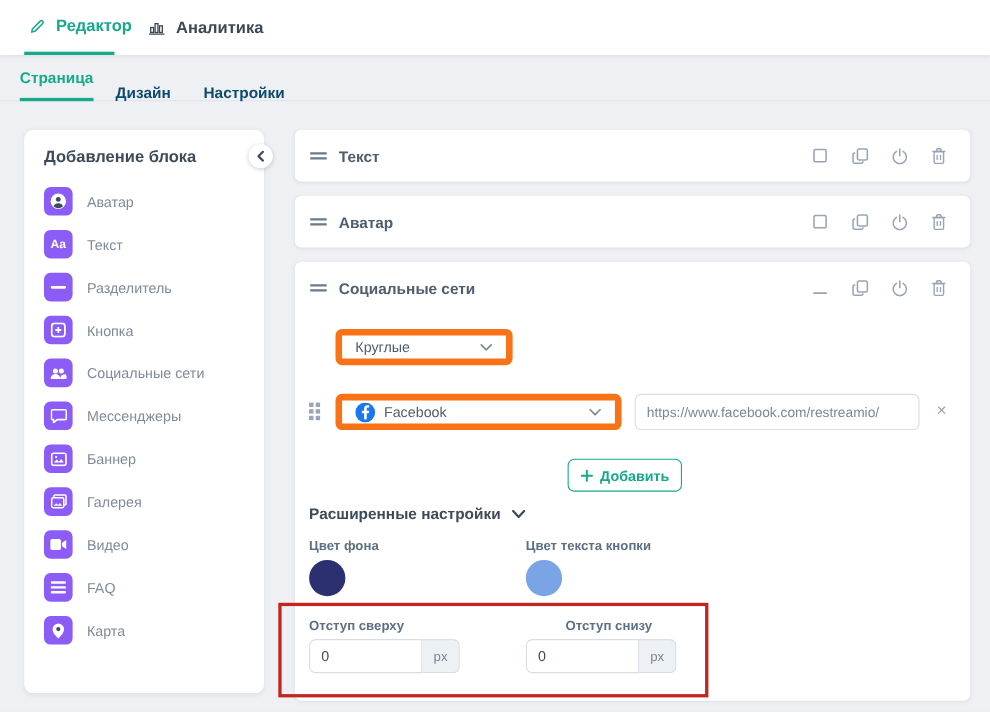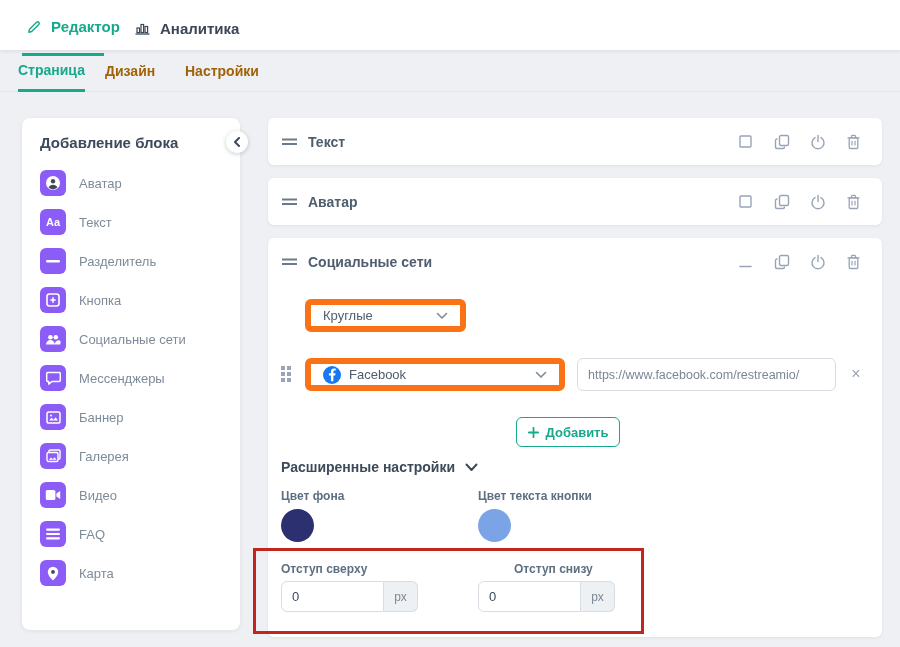--- a/index.html
+++ b/index.html
@@ -9,38 +9,38 @@
     background:#eef0f3; overflow:hidden;
     font-family:"Liberation Sans", sans-serif;
   }
   
   .topbar {
     position:absolute; left:0; top:0; width:900px; height:50px;
     background:#ffffff; box-shadow:0 1px 4px rgba(40,50,60,.10);
     z-index:5;
   }
   .topbar-tab {
-    position:absolute; top:0; height:56px; display:flex; align-items:center; gap:9px;
+    position:absolute; top:0; height:50px; display:flex; align-items:center; gap:9px;
     font-size:15px; font-weight:bold; cursor:pointer; padding:0 4px;
   }
   .topbar-tab.active { color:#16a98c; border-bottom:3px solid #16a98c; }
   .topbar-tab.inactive { color:#3b4754; }
   .tab-editor { left:22px; width:82px; }
   .tab-analytics { left:130px; }
   
   .subtabs {
     position:absolute; left:0; top:50px; width:900px; height:42px;
     border-bottom:1px solid #e2e5e9;
   }
   .subtab {
     position:absolute; top:0; height:42px; display:flex; align-items:center;
     font-size:14px; font-weight:bold; cursor:pointer;
   }
   .subtab.active { color:#16a98c; border-bottom:3px solid #16a98c; }
-  .subtab.inactive { color:#a16207; }
+  .subtab.inactive { color:#0c4a6e;align-items:flex-end; }
   
   .sidebar {
     position:absolute; left:22px; top:118px; width:218px; height:512px;
     background:#fff; border-radius:8px; box-shadow:0 1px 4px rgba(40,50,60,.08);
     padding:16px 18px 10px 18px;
   }
   .sidebar-title { font-size:15px; font-weight:bold; color:#3c4a5a; margin-bottom:19px; }
   .collapse-btn {
     position:absolute; left:226px; top:131px; width:22px; height:22px;
     background:#fff; border-radius:50%; box-shadow:0 1px 4px rgba(40,50,60,.25);

